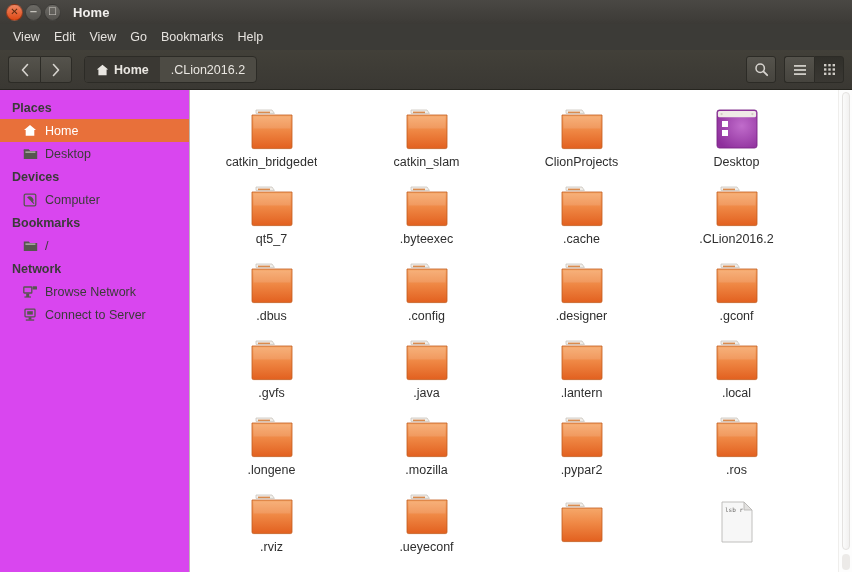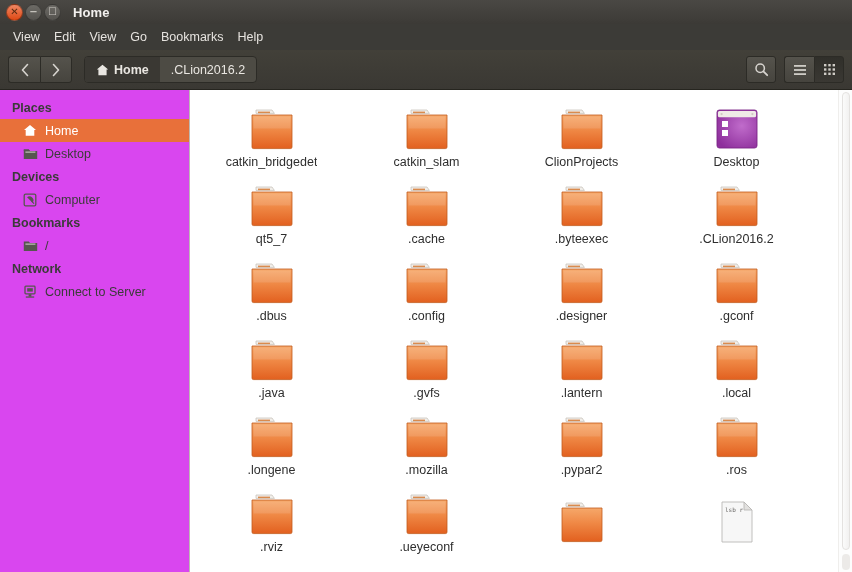--- a/index.html
+++ b/index.html
@@ -311,20 +311,31 @@
           <svg width="15" height="13" viewBox="0 0 15 13">
             <path d="M0.8 2.4 h5 l1.2 1.5 h7.2 v8.2 h-13.4 z" fill="#57564f"></path>
             <rect x="2.4" y="4.6" width="10" height="1" fill="#d8d4d0"></rect>
           </svg>
         </span>
         <span>/</span>
       </div>
 
       <div class="sb-head">Network</div>
 
+      <div class="sb-item">
+        <span class="sb-ico">
+          <svg width="15" height="13" viewBox="0 0 15 13">
+            <rect x="0.8" y="2" width="8" height="6" rx="0.6" fill="none" stroke="#57564f" stroke-width="1.3"></rect>
+            <rect x="9.6" y="1.2" width="4.4" height="3.4" rx="0.5" fill="#57564f"></rect>
+            <rect x="3.2" y="8.6" width="3" height="3.4" fill="#57564f"></rect>
+            <rect x="1.4" y="11.4" width="6.6" height="1.2" fill="#57564f"></rect>
+          </svg>
+        </span>
+        <span>Browse Network</span>
+      </div>
 
       <div class="sb-item">
         <span class="sb-ico">
           <svg width="14" height="14" viewBox="0 0 14 14">
             <rect x="2" y="1.2" width="10" height="7.6" rx="0.8" fill="none" stroke="#57564f" stroke-width="1.3"></rect>
             <rect x="4.2" y="3.2" width="5.6" height="3.4" fill="#57564f"></rect>
             <rect x="5.6" y="9.2" width="2.8" height="2.4" fill="#57564f"></rect>
             <rect x="2.8" y="11.4" width="8.4" height="1.3" fill="#57564f"></rect>
           </svg>
         </span>
@@ -411,42 +422,42 @@
         </div>
         <div class="cell">
           <div class="ico">
             <svg width="52" height="44" viewBox="0 0 52 44">
               <path d="M10 3 h16 l2.4 3.4 h-18.4 z" fill="#f2efeb" stroke="#c9c4bd" stroke-width="0.8"></path>
               <rect x="12" y="4.6" width="12" height="1.6" fill="#d98b4e"></rect>
               <path d="M6 8 h40 v32 a1.6 1.6 0 0 1 -1.6 1.6 h-36.8 a1.6 1.6 0 0 1 -1.6 -1.6 z" fill="url(#fg)" stroke="#c25a1c" stroke-width="0.8"></path>
               <path d="M7.6 9.4 h36.8 v12 h-36.8 z" fill="#ffffff" opacity="0.12"></path>
             </svg>
           </div>
+          <div class="lbl">.byteexec</div>
+        </div>
+        <div class="cell">
+          <div class="ico">
+            <svg width="52" height="44" viewBox="0 0 52 44">
+              <path d="M10 3 h16 l2.4 3.4 h-18.4 z" fill="#f2efeb" stroke="#c9c4bd" stroke-width="0.8"></path>
+              <rect x="12" y="4.6" width="12" height="1.6" fill="#d98b4e"></rect>
+              <path d="M6 8 h40 v32 a1.6 1.6 0 0 1 -1.6 1.6 h-36.8 a1.6 1.6 0 0 1 -1.6 -1.6 z" fill="url(#fg)" stroke="#c25a1c" stroke-width="0.8"></path>
+              <path d="M7.6 9.4 h36.8 v12 h-36.8 z" fill="#ffffff" opacity="0.12"></path>
+            </svg>
+          </div>
           <div class="lbl">.cache</div>
         </div>
         <div class="cell">
           <div class="ico">
             <svg width="52" height="44" viewBox="0 0 52 44">
               <path d="M10 3 h16 l2.4 3.4 h-18.4 z" fill="#f2efeb" stroke="#c9c4bd" stroke-width="0.8"></path>
               <rect x="12" y="4.6" width="12" height="1.6" fill="#d98b4e"></rect>
               <path d="M6 8 h40 v32 a1.6 1.6 0 0 1 -1.6 1.6 h-36.8 a1.6 1.6 0 0 1 -1.6 -1.6 z" fill="url(#fg)" stroke="#c25a1c" stroke-width="0.8"></path>
               <path d="M7.6 9.4 h36.8 v12 h-36.8 z" fill="#ffffff" opacity="0.12"></path>
             </svg>
           </div>
-          <div class="lbl">.byteexec</div>
-        </div>
-        <div class="cell">
-          <div class="ico">
-            <svg width="52" height="44" viewBox="0 0 52 44">
-              <path d="M10 3 h16 l2.4 3.4 h-18.4 z" fill="#f2efeb" stroke="#c9c4bd" stroke-width="0.8"></path>
-              <rect x="12" y="4.6" width="12" height="1.6" fill="#d98b4e"></rect>
-              <path d="M6 8 h40 v32 a1.6 1.6 0 0 1 -1.6 1.6 h-36.8 a1.6 1.6 0 0 1 -1.6 -1.6 z" fill="url(#fg)" stroke="#c25a1c" stroke-width="0.8"></path>
-              <path d="M7.6 9.4 h36.8 v12 h-36.8 z" fill="#ffffff" opacity="0.12"></path>
-            </svg>
-          </div>
           <div class="lbl">.CLion2016.2</div>
         </div>
 
         <div class="cell">
           <div class="ico">
             <svg width="52" height="44" viewBox="0 0 52 44">
               <path d="M10 3 h16 l2.4 3.4 h-18.4 z" fill="#f2efeb" stroke="#c9c4bd" stroke-width="0.8"></path>
               <rect x="12" y="4.6" width="12" height="1.6" fill="#d98b4e"></rect>
               <path d="M6 8 h40 v32 a1.6 1.6 0 0 1 -1.6 1.6 h-36.8 a1.6 1.6 0 0 1 -1.6 -1.6 z" fill="url(#fg)" stroke="#c25a1c" stroke-width="0.8"></path>
               <path d="M7.6 9.4 h36.8 v12 h-36.8 z" fill="#ffffff" opacity="0.12"></path>
@@ -490,32 +501,32 @@
 
         <div class="cell">
           <div class="ico">
             <svg width="52" height="44" viewBox="0 0 52 44">
               <path d="M10 3 h16 l2.4 3.4 h-18.4 z" fill="#f2efeb" stroke="#c9c4bd" stroke-width="0.8"></path>
               <rect x="12" y="4.6" width="12" height="1.6" fill="#d98b4e"></rect>
               <path d="M6 8 h40 v32 a1.6 1.6 0 0 1 -1.6 1.6 h-36.8 a1.6 1.6 0 0 1 -1.6 -1.6 z" fill="url(#fg)" stroke="#c25a1c" stroke-width="0.8"></path>
               <path d="M7.6 9.4 h36.8 v12 h-36.8 z" fill="#ffffff" opacity="0.12"></path>
             </svg>
           </div>
+          <div class="lbl">.gvfs</div>
+        </div>
+        <div class="cell">
+          <div class="ico">
+            <svg width="52" height="44" viewBox="0 0 52 44">
+              <path d="M10 3 h16 l2.4 3.4 h-18.4 z" fill="#f2efeb" stroke="#c9c4bd" stroke-width="0.8"></path>
+              <rect x="12" y="4.6" width="12" height="1.6" fill="#d98b4e"></rect>
+              <path d="M6 8 h40 v32 a1.6 1.6 0 0 1 -1.6 1.6 h-36.8 a1.6 1.6 0 0 1 -1.6 -1.6 z" fill="url(#fg)" stroke="#c25a1c" stroke-width="0.8"></path>
+              <path d="M7.6 9.4 h36.8 v12 h-36.8 z" fill="#ffffff" opacity="0.12"></path>
+            </svg>
+          </div>
           <div class="lbl">.java</div>
-        </div>
-        <div class="cell">
-          <div class="ico">
-            <svg width="52" height="44" viewBox="0 0 52 44">
-              <path d="M10 3 h16 l2.4 3.4 h-18.4 z" fill="#f2efeb" stroke="#c9c4bd" stroke-width="0.8"></path>
-              <rect x="12" y="4.6" width="12" height="1.6" fill="#d98b4e"></rect>
-              <path d="M6 8 h40 v32 a1.6 1.6 0 0 1 -1.6 1.6 h-36.8 a1.6 1.6 0 0 1 -1.6 -1.6 z" fill="url(#fg)" stroke="#c25a1c" stroke-width="0.8"></path>
-              <path d="M7.6 9.4 h36.8 v12 h-36.8 z" fill="#ffffff" opacity="0.12"></path>
-            </svg>
-          </div>
-          <div class="lbl">.gvfs</div>
         </div>
         <div class="cell">
           <div class="ico">
             <svg width="52" height="44" viewBox="0 0 52 44">
               <path d="M10 3 h16 l2.4 3.4 h-18.4 z" fill="#f2efeb" stroke="#c9c4bd" stroke-width="0.8"></path>
               <rect x="12" y="4.6" width="12" height="1.6" fill="#d98b4e"></rect>
               <path d="M6 8 h40 v32 a1.6 1.6 0 0 1 -1.6 1.6 h-36.8 a1.6 1.6 0 0 1 -1.6 -1.6 z" fill="url(#fg)" stroke="#c25a1c" stroke-width="0.8"></path>
               <path d="M7.6 9.4 h36.8 v12 h-36.8 z" fill="#ffffff" opacity="0.12"></path>
             </svg>
           </div>

